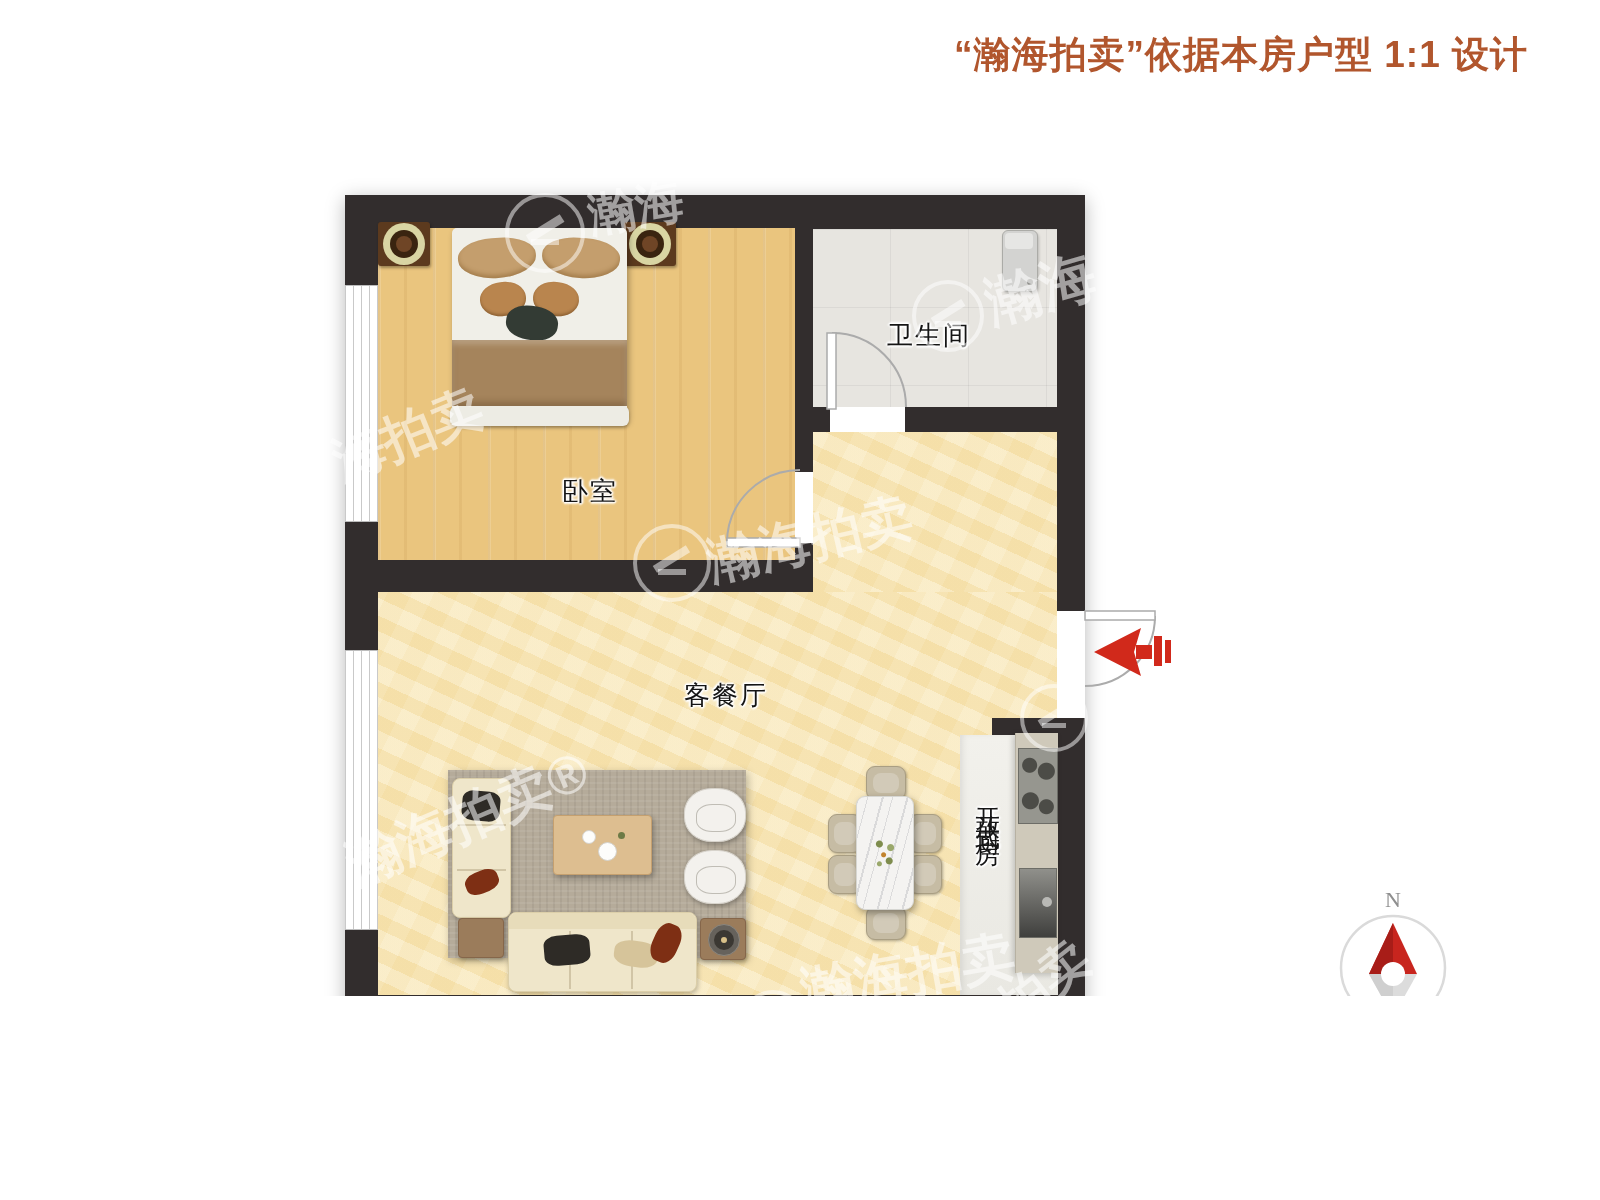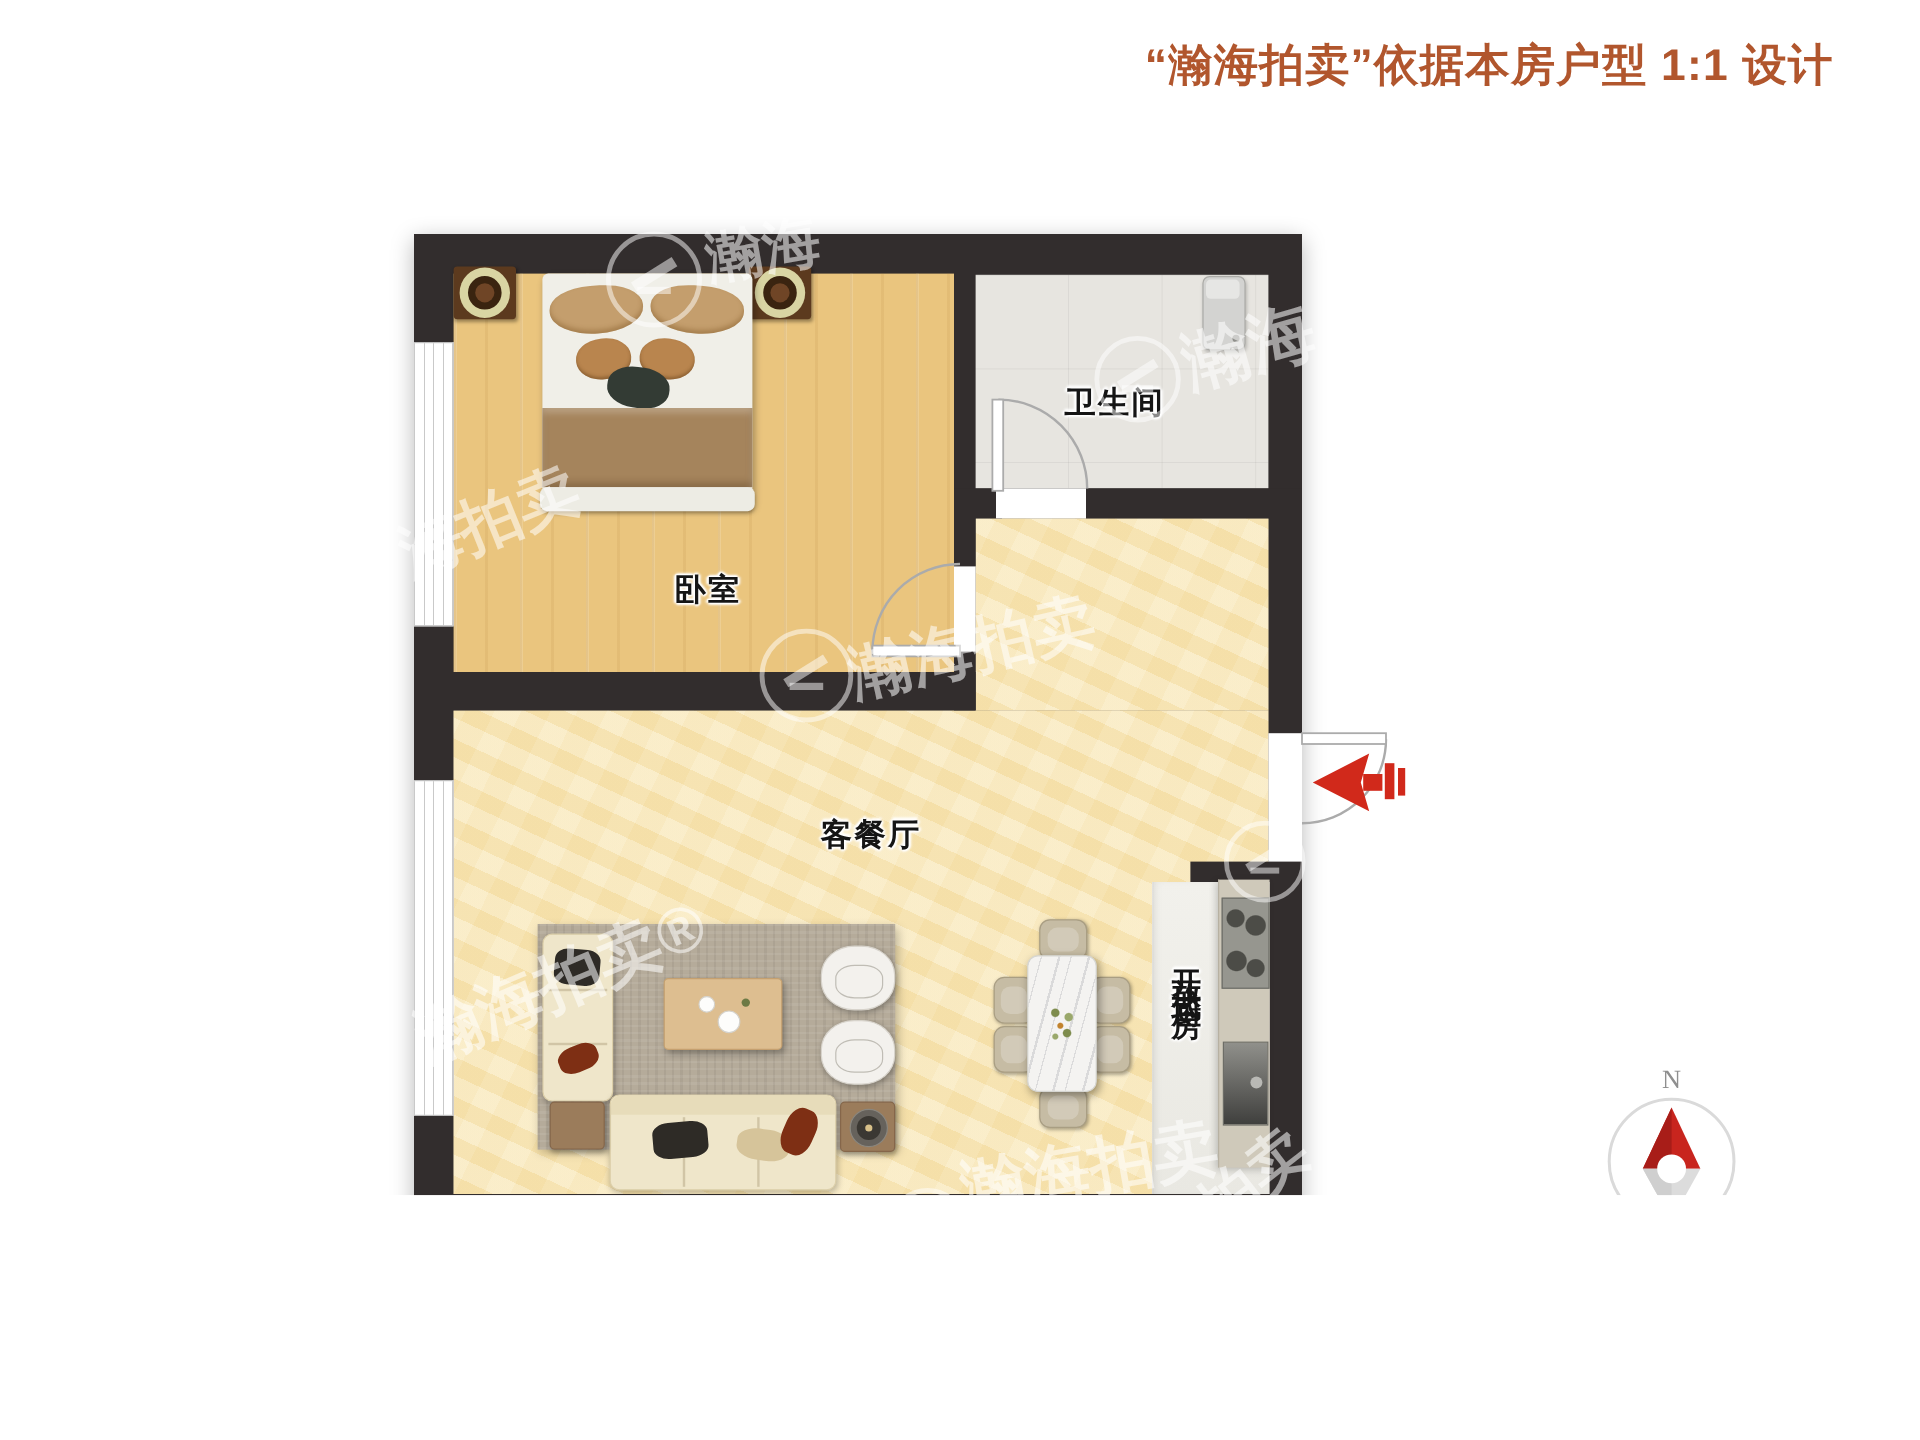--- a/index.html
+++ b/index.html
@@ -23,21 +23,21 @@
     background-image:
       repeating-linear-gradient(25deg,rgba(243,215,147,.35) 0 14px,rgba(253,243,214,.35) 14px 30px),
       repeating-linear-gradient(-64deg,rgba(243,215,147,.22) 0 22px,rgba(253,243,214,.22) 22px 42px);}
   .floor-bath{background-color:#e7e5e0;
     background-image:linear-gradient(rgba(0,0,0,.05) 1px,transparent 1px),linear-gradient(90deg,rgba(0,0,0,.05) 1px,transparent 1px);
     background-size:78px 78px;}
   .floor-kitchen{background:linear-gradient(180deg,#f2f1ec,#e9e8e2);border-left:1px solid rgba(0,0,0,.06);
     box-shadow:inset 4px 0 8px -4px rgba(0,0,0,.12);}
 
   
-  .room-label{color:#151515;font-weight:700;font-size:26px;letter-spacing:2px;
+  .room-label{color:#151515;font-weight:400;font-size:26px;letter-spacing:2px;
     text-shadow:-2px 0 2px #fff,2px 0 2px #fff,0 -2px 2px #fff,0 2px 2px #fff,-1px -1px 1px #fff,1px 1px 1px #fff;}
   .room-label.vertical{writing-mode:vertical-rl;letter-spacing:8px;font-size:25px;}
 
   
   .main-title{color:#b1562d;font-size:37px;font-weight:700;letter-spacing:1px;white-space:nowrap;}
 
   
   .f{position:absolute;}
   .nightstand{background:#5c3a1e;border-radius:3px;box-shadow:1px 2px 3px rgba(0,0,0,.35);}
   .lamp-outer{background:#d9d5a3;border-radius:50%;}

